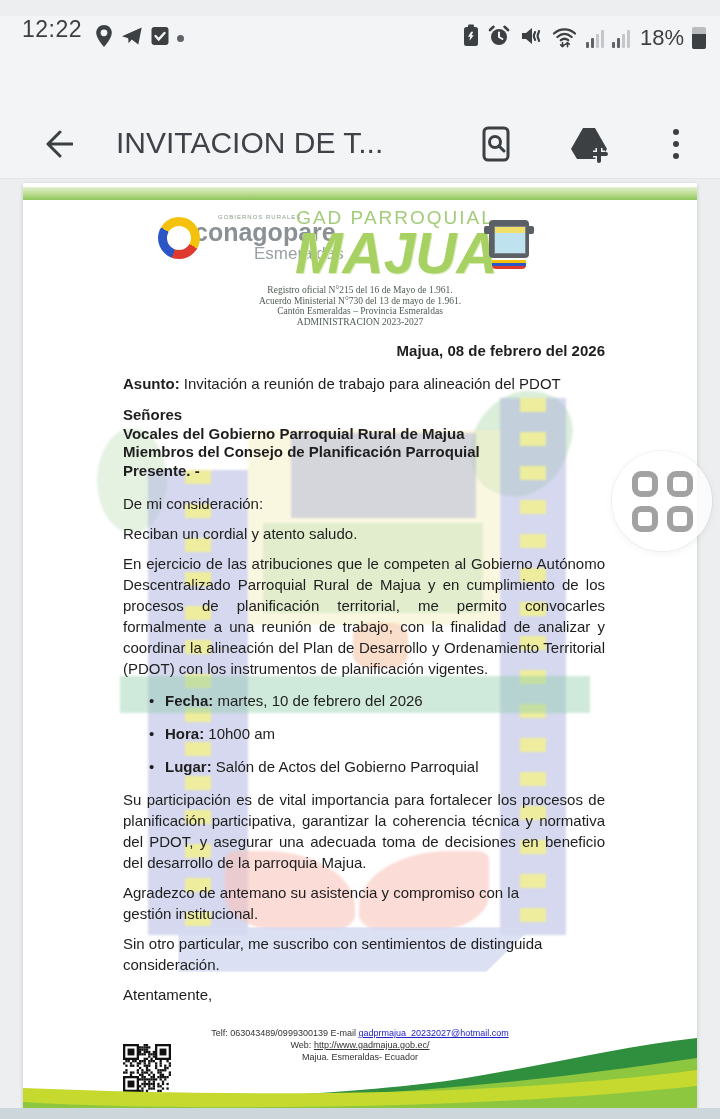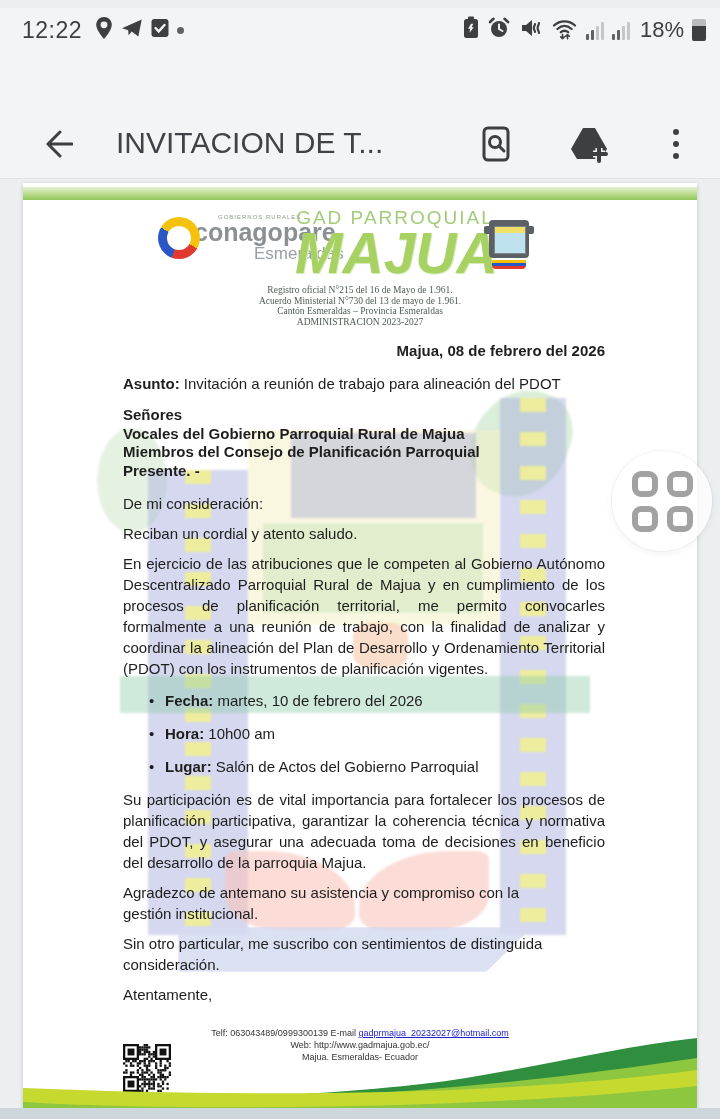--- a/index.html
+++ b/index.html
@@ -3,22 +3,22 @@
 <meta charset="utf-8">
 <style>
   html,body{margin:0;padding:0;}
   body{
     width:720px;height:1119px;position:relative;overflow:hidden;
     background:#eceef0;font-family:"Liberation Sans",sans-serif;
     -webkit-font-smoothing:antialiased;
   }
   
   .statusbar{
-    position:absolute;top:8px;left:0;width:720px;height:44px;background:#f3f4f6;
-    display:flex;align-items:center;color:#3c4043;z-index:30;
+    position:absolute;top:16px;left:0;width:720px;height:44px;background:#f3f4f6;
+    display:flex;color:#3c4043;z-index:30;
   }
   .sb-time{font-size:23px;margin-left:22px;letter-spacing:.5px;}
   .sb-left-icons{display:flex;align-items:center;gap:7px;margin-left:12px;}
   .sb-right{margin-left:auto;display:flex;align-items:center;gap:8px;margin-right:14px;}
   .sb-pct{font-size:22px;color:#3c4043;margin-left:2px;}
   .sb-dot{width:7px;height:7px;border-radius:50%;background:#5f6368;}
   .sigbars{display:flex;align-items:flex-end;gap:2px;height:20px;}
   .sigbars i{display:block;width:3px;border-radius:1px;}
   .battery{width:14px;height:22px;position:relative;border-radius:2px;background:#babdc0;overflow:hidden;}
   .battery:before{content:"";position:absolute;top:-3px;left:4px;width:6px;height:3px;background:#babdc0;border-radius:1px 1px 0 0;}
@@ -81,21 +81,21 @@
   .closing{margin-top:2px;}
   
   .sigblock{margin-top:39px;display:flex;align-items:flex-start;height:52px;}
   .qr{width:48px;height:48px;flex:0 0 48px;}
   .stamp{margin-left:4px;font-family:"Liberation Mono",monospace;color:#3b49a8;line-height:1.15;padding-top:2px;}
   
   .pagefooter{position:absolute;left:0;right:0;bottom:45px;text-align:center;
     font-size:9px;line-height:12px;color:#333;z-index:2;}
   .pagefooter a{cursor:pointer;}
   .link-email{color:#2222cc;text-decoration:underline;}
-  .link-web{color:#333;}
+  .link-web{color:#333;text-decoration:underline;}
   .swoosh{position:absolute;left:0;bottom:0;width:674px;height:72px;z-index:3;}
   
   .wm{position:absolute;z-index:1;pointer-events:none;filter:blur(1px);}
   .wm-green-orn{left:450px;top:205px;width:95px;height:110px;background:rgba(150,205,150,.35);
     border-radius:60% 40% 55% 45%;transform:rotate(20deg);}
   .wm-green-left{left:74px;top:245px;width:70px;height:105px;background:rgba(160,210,150,.28);border-radius:50%;}
   .wm-band-left{left:125px;top:287px;width:100px;height:465px;background:rgba(172,178,222,.5);}
   .wm-band-right{left:477px;top:215px;width:66px;height:537px;background:rgba(172,178,222,.5);}
   .wm-chev{background-image:repeating-linear-gradient(to bottom,rgba(242,240,150,.9) 0 14px,rgba(0,0,0,0) 14px 34px);
     background-size:26px 100%;background-repeat:no-repeat;background-position:center top;}

